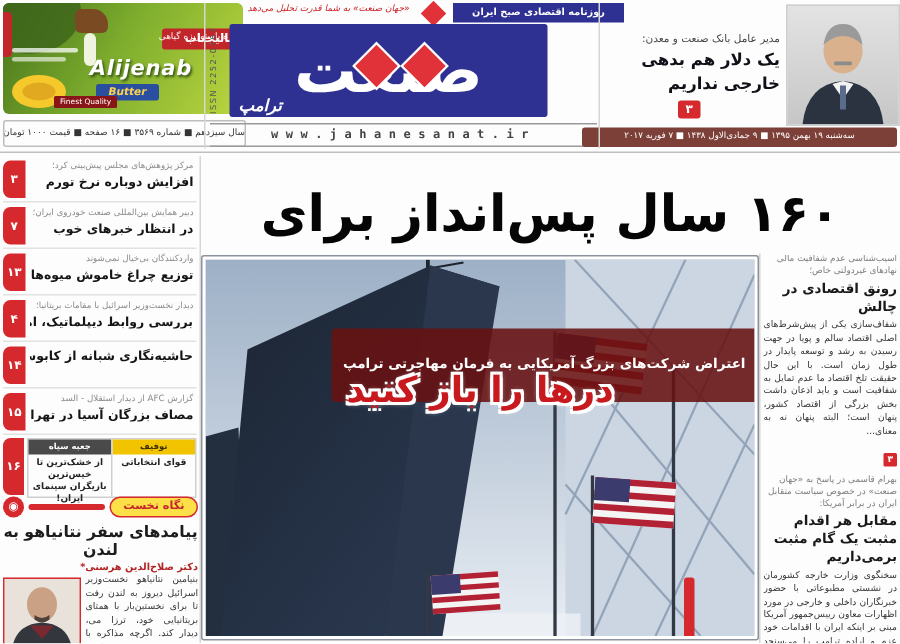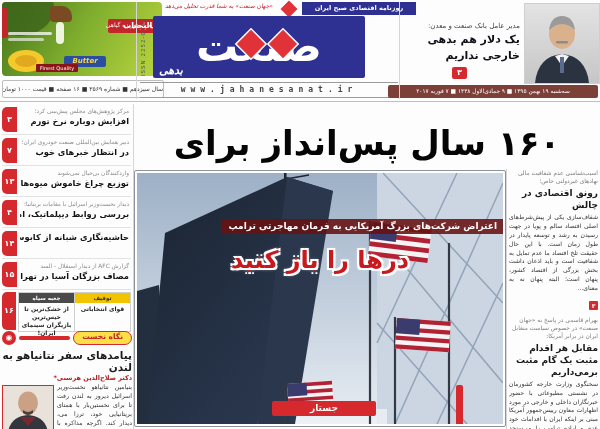--- a/index.html
+++ b/index.html
@@ -89,31 +89,31 @@
   .sb-cell-v{flex:1;font-size:6px;font-weight:bold;color:#222;text-align:center;padding:2px;line-height:1.35;}
   
   .sec-bar{display:flex;align-items:center;gap:3px;height:15px;}
   .sec-pill{background:#fde047;border:1.5px solid #d6292e;border-radius:8px;color:#c2262b;font-size:7.5px;
             font-weight:bold;padding:0 8px;height:12px;line-height:10px;}
   .sec-line{flex:1;height:4px;background:#d6292e;border-radius:2px;}
   .sec-circle{width:14px;height:14px;border-radius:50%;background:#d6292e;color:#fff;font-size:8px;
               text-align:center;line-height:14px;flex:0 0 auto;}
   
   .first-look{position:absolute;left:2px;top:330px;width:130px;height:99px;overflow:hidden;}
-  .fl-title{font-size:10.5px;font-weight:900;color:#1c1c1c;text-align:right;margin:4px 0 1px;}
+  .fl-title{font-size:10.5px;font-weight:900;color:#1c1c1c;text-align:center;margin:4px 0 1px;}
   .fl-byline{font-size:6.5px;font-weight:bold;color:#b22323;text-align:right;margin-bottom:1px;}
   .fl-body{font-size:6.2px;color:#333;text-align:justify;line-height:1.45;}
   .fl-photo{float:left;width:50px;height:46px;margin:2px 3px 0 0;border:1.5px solid #d6292e;
             box-shadow:-3px 3px 0 #d6292e;background:#e9e4df;overflow:hidden;}
   
   .photo-fig{position:absolute;left:134px;top:170px;width:372px;height:257px;margin:0;background:#fff;
              border:1px solid #8d939c;border-radius:2px;padding:2px;box-sizing:border-box;}
   .photo-inner{position:relative;width:100%;height:100%;overflow:hidden;background:#c7d2e0;}
   .photo-band{position:absolute;top:46px;left:84px;right:0;height:15px;background:rgba(104,17,17,.88);
-              color:#fff;font-size:9px;font-weight:bold;text-align:right;line-height:15px;padding:0 6px;
+              color:#fff;font-size:9px;font-weight:bold;text-align:right;line-height:15px;padding:17px 6px;
               border-radius:3px 0 0 3px;white-space:nowrap;}
   .photo-headline{position:absolute;top:62px;right:14px;left:14px;height:50px;font-size:24px;font-weight:900;
               color:#c8191e;text-align:center;line-height:50px;
               text-shadow:2px 2px 0 #fff,-2px -2px 0 #fff,2px -2px 0 #fff,-2px 2px 0 #fff,0 0 4px #fff;}
   .photo-ribbon{position:absolute;left:135px;bottom:8px;width:104px;height:15px;background:#d6292e;color:#fff;
               font-size:9px;font-weight:bold;text-align:center;line-height:15px;letter-spacing:6px;border-radius:2px;}
   .photo-sidetab{position:absolute;right:40px;top:212px;width:7px;height:42px;background:#d6292e;border-radius:2px;}
   
   .right-col{position:absolute;left:509px;top:170px;width:89px;height:259px;overflow:hidden;text-align:right;}
   .rc-kicker{font-size:5.9px;color:#7c7c7c;line-height:1.35;}
@@ -130,39 +130,40 @@
 
   <div class="ad">
     <div class="ad-blob"></div>
     <div class="ad-newtab"></div>
     <div class="ad-ribbon">عالیجناب</div>
     <div class="ad-subfa">کره پاستوریزه گیاهی</div>
     <div class="ad-jug"></div>
     <div class="ad-milk"></div>
     <div class="ad-textbar"></div>
     <div class="ad-textbar2"></div>
+    <div class="ad-brand">Alijenab</div>
     <div class="ad-butter-ribbon">Butter</div>
     <div class="ad-butter">
         <div class="b1"></div>
         <div class="b2"></div>
       </div>
     <div class="ad-quality">Finest Quality</div>
   </div>
 
   <div class="issue-strip">سال سیزدهم ■ شماره ۳۵۶۹ ■ ۱۶ صفحه ■ قیمت ۱۰۰۰ تومان</div>
 
   <div class="tagline-band">روزنامه اقتصادی صبح ایران</div>
   <div class="slogan">«جهان صنعت» به شما قدرت تحلیل می‌دهد</div>
   <div class="dia dia-top"></div>
 
   <div class="logo-box">
     <div class="logo-main">صنعت</div>
     <div class="dia dia-a"></div>
     <div class="dia dia-b"></div>
-    <div class="logo-sub">بدهی</div>
+    <div class="logo-sub">ترامپ</div>
   </div>
   <div class="issn">ISSN 2252-0767</div>
   <div class="website">www.jahanesanat.ir</div>
 
   <div class="ceo-photo">
     <svg width="74" height="79" viewBox="0 0 74 79">
       <defs>
           <linearGradient id="pg1" x1="0" y1="0" x2="0" y2="1">
         <stop offset="0" stop-color="#e3e3e3"></stop>
             <stop offset="1" stop-color="#c6c6c6"></stop>
@@ -306,21 +307,20 @@
           <line x1="148" y1="208" x2="148" y2="251"></line>
           <line x1="312" y1="70" x2="312" y2="251"></line>
         </g>
 
         <use href="#usflag" transform="translate(235,49) rotate(7)"></use>
         <use href="#usflag" transform="translate(260,145) scale(0.9) rotate(4)"></use>
         <use href="#usflag" transform="translate(150,211) scale(0.75) rotate(-4)"></use>
       </svg>
       <div class="photo-band">اعتراض شرکت‌های بزرگ آمریکایی به فرمان مهاجرتی ترامپ</div>
       <div class="photo-headline">درها را باز کنید</div>
-      <div class="photo-ribbon">جستار</div>
       <div class="photo-sidetab"></div>
     </div>
   </figure>
 
   <div class="right-col">
     <div class="rc-art">
       <div class="rc-kicker">آسیب‌شناسی عدم شفافیت مالی نهادهای غیردولتی خاص؛</div>
       <div class="rc-title">رونق اقتصادی در چالش</div>
       <div class="rc-body">شفاف‌سازی یکی از پیش‌شرط‌های اصلی اقتصاد سالم و پویا در جهت رسیدن به رشد و توسعه پایدار در طول زمان است. با این حال حقیقت تلخ اقتصاد ما عدم تمایل به شفافیت است و باید اذعان داشت بخش بزرگی از اقتصاد کشور، پنهان است؛ البته پنهان نه به معنای...</div>
       <span class="rc-page">۳</span>

